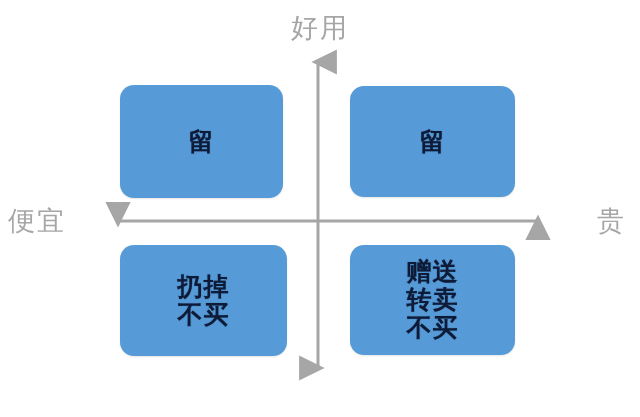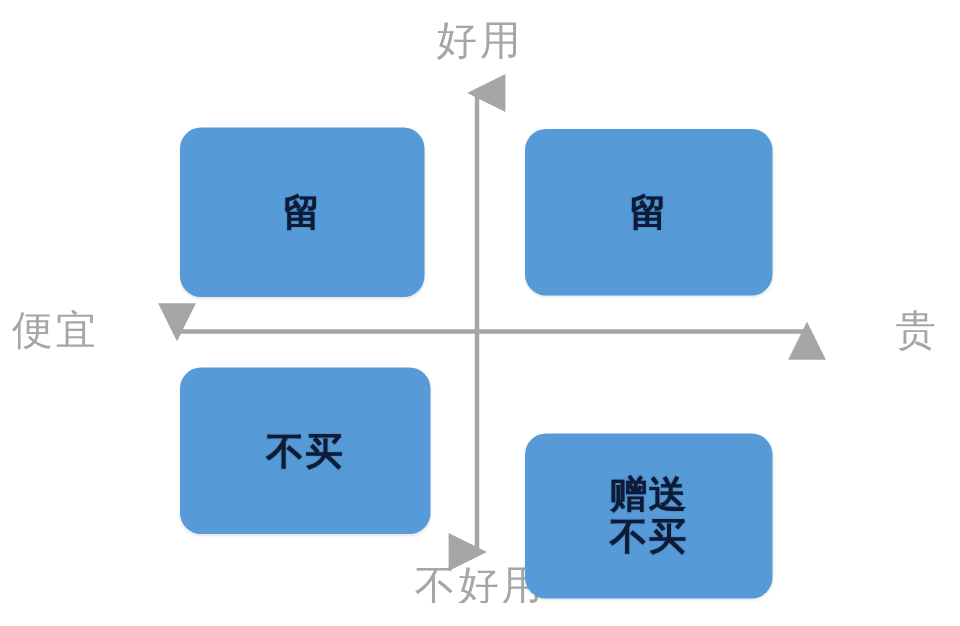--- a/index.html
+++ b/index.html
@@ -59,30 +59,29 @@
     font-size: 25px;
     line-height: 1.12;
     letter-spacing: 1px;
     white-space: nowrap;
     text-shadow: 0 0 1px rgba(13,27,56,0.5);
   }
 
   #box-tl { left: 120px; top: 85px;  width: 163px; height: 113px; }
   #box-tr { left: 350px; top: 86px;  width: 165px; height: 111px; }
   #box-bl { left: 120px; top: 245px; width: 167px; height: 111px; }
-  #box-br { left: 350px; top: 245px; width: 165px; height: 110px; margin-top: 44px; }
+  #box-br { left: 350px; top: 245px; width: 165px; height: 110px; }
 </style>
 </head>
 <body>
 
 <div id="canvas">
 
   <div class="axis-label" id="label-top">好用</div>
 
-  <div class="axis-label" id="label-bottom">不好用</div>
 
   <div class="axis-label" id="label-left">便宜</div>
 
   <div class="axis-label" id="label-right">贵</div>
 
   <svg class="axis-svg" viewBox="0 0 640 417">
     <defs>
       <marker id="arrow-up" markerWidth="10" markerHeight="10" refX="5" refY="2.2" orient="auto" markerUnits="strokeWidth">
         <path d="M5,0 L9.2,8.5 L0.8,8.5 Z" fill="#a6a6a6"></path>
       </marker>
@@ -108,21 +107,23 @@
 
   <div class="quad-box" id="box-tl">
     <div class="quad-line">留</div>
   </div>
 
   <div class="quad-box" id="box-tr">
     <div class="quad-line">留</div>
   </div>
 
   <div class="quad-box" id="box-bl">
+    <div class="quad-line">扔掉</div>
     <div class="quad-line">不买</div>
   </div>
 
   <div class="quad-box" id="box-br">
     <div class="quad-line">赠送</div>
+    <div class="quad-line">转卖</div>
     <div class="quad-line">不买</div>
   </div>
 
 </div>
 
 </body></html>

